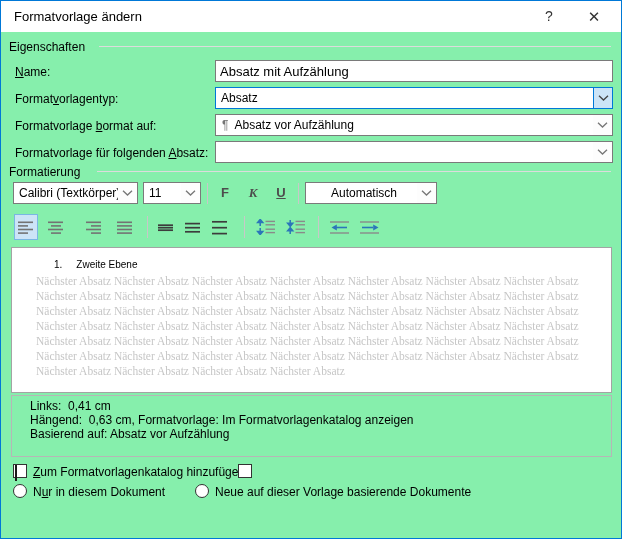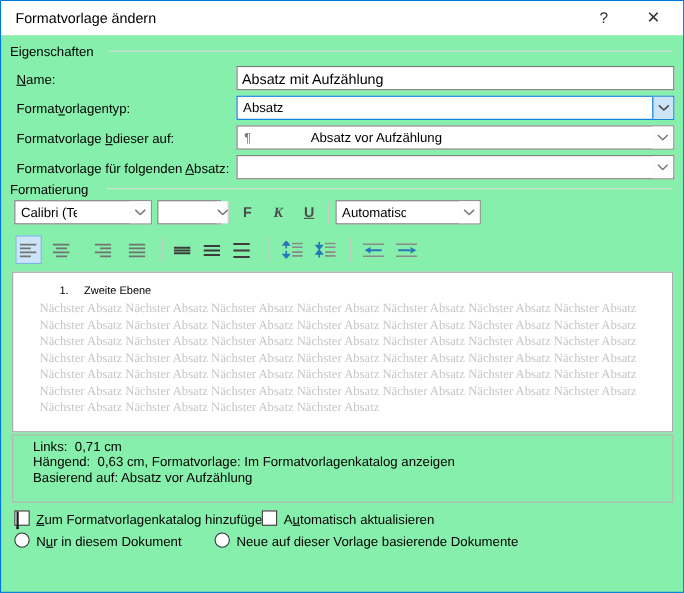--- a/index.html
+++ b/index.html
@@ -21,21 +21,21 @@
   .grp-label { position:absolute; left:8px; font-size:12px; color:#000; }
   .grp-line { position:absolute; height:1px; background:#dcdcdc; }
 
   .lbl { position:absolute; left:14px; color:#000; white-space:nowrap; }
   .ac { text-decoration:underline; }
 
   .txt { position:absolute; left:214px; width:398px; height:22px; border:1px solid #7a7a7a;
          background:#fff; font-family:inherit; font-size:13px; padding:0 4px; color:#000; }
 
   .combo { position:absolute; left:214px; width:398px; height:22px; border:1px solid #7a7a7a;
-           background:#fff; display:flex; align-items:center;gap:48px; }
+           background:#fff; display:flex; align-items:center; }
   .combo-text { flex:1; padding-left:5px; white-space:nowrap; overflow:hidden; }
   .combo-arrow { width:19px; height:100%; display:flex; align-items:center; justify-content:center;
                  background:#fdfdfd; }
   .combo.focused { border:1px solid #0078d7; }
   .combo.focused .combo-arrow { background:#cce4f7; border-left:1px solid #0078d7; }
   .pilcrow { color:#757575; margin:0 6px 0 6px; }
 
   
   .combo.small { left:auto; width:auto; }
   .vsep { position:absolute; width:1px; background:#c8c8c8; }
@@ -99,21 +99,21 @@
   <span class="lbl" style="top:91px"><span>Format</span><span class="ac">v</span><span>orlagentyp:</span></span>
   <div class="combo focused" style="top:86px">
     <span class="combo-text">Absatz</span>
     <span class="combo-arrow">
         <svg width="11" height="6" viewBox="0 0 11 6">
           <polyline points="1,0.8 5.5,5 10,0.8" fill="none" stroke="#444" stroke-width="1.3"></polyline>
         </svg>
       </span>
   </div>
 
-  <span class="lbl" style="top:118px"><span>Formatvorlage </span><span class="ac">b</span><span>dieser auf:</span></span>
+  <span class="lbl" style="top:118px"><span>Formatvorlage </span><span class="ac">b</span><span>ormat auf:</span></span>
   <div class="combo" style="top:113px">
     <span class="pilcrow">¶</span>
     <span class="combo-text" style="padding-left:0">Absatz vor Aufzählung</span>
     <span class="combo-arrow">
         <svg width="11" height="6" viewBox="0 0 11 6">
           <polyline points="1,0.8 5.5,5 10,0.8" fill="none" stroke="#777" stroke-width="1.3"></polyline>
         </svg>
       </span>
   </div>
 
@@ -284,29 +284,28 @@
   </button>
 
   <div class="preview">
     <div class="sample-line">
       <span class="sample-num">1.</span><span class="sample-text">Zweite Ebene</span>
     </div>
     <div class="gray-par">Nächster Absatz Nächster Absatz Nächster Absatz Nächster Absatz Nächster Absatz Nächster Absatz Nächster Absatz Nächster Absatz Nächster Absatz Nächster Absatz Nächster Absatz Nächster Absatz Nächster Absatz Nächster Absatz Nächster Absatz Nächster Absatz Nächster Absatz Nächster Absatz Nächster Absatz Nächster Absatz Nächster Absatz Nächster Absatz Nächster Absatz Nächster Absatz Nächster Absatz Nächster Absatz Nächster Absatz Nächster Absatz Nächster Absatz Nächster Absatz Nächster Absatz Nächster Absatz Nächster Absatz Nächster Absatz Nächster Absatz Nächster Absatz Nächster Absatz Nächster Absatz Nächster Absatz Nächster Absatz Nächster Absatz Nächster Absatz Nächster Absatz Nächster Absatz Nächster Absatz Nächster Absatz</div>
   </div>
 
   <div class="descbox">
-    <div class="descline ind">Links:  0,71 cm</div>
+    <div class="descline ind">Links:  0,41 cm</div>
     <div class="descline ind">Hängend:  0,63 cm, Formatvorlage: Im Formatvorlagenkatalog anzeigen</div>
     <div class="descline ind">Basierend auf: Absatz vor Aufzählung</div>
   </div>
 
   <span class="cb" style="left:12px; top:463px"><span class="cb-mark"></span></span>
   <span class="optlbl" style="left:32px; top:464px"><span class="ac">Z</span><span>um Formatvorlagenkatalog hinzufügen</span></span>
   <span class="cb" style="left:237px; top:463px"></span>
-  <span class="optlbl" style="left:257px; top:464px"><span>A</span><span class="ac">u</span><span>tomatisch aktualisieren</span></span>
 
   <span class="rb" style="left:12px; top:483px"><span class="rb-dot"></span></span>
   <span class="optlbl" style="left:32px; top:484px"><span>N</span><span class="ac">u</span><span>r in diesem Dokument</span></span>
   <span class="rb" style="left:194px; top:483px"></span>
   <span class="optlbl" style="left:214px; top:484px">Neue auf dieser Vorlage basierende Dokumente</span>
 
   <button class="btn" style="left:12px; width:70px"><span class="ac">F</span><span>ormat</span><span class="fmt-arrow">▾</span></button>
   <button class="btn" style="left:537px; width:75px">Abbrechen</button>
   <button class="btn default" style="left:457px; width:73px">OK</button>
 

